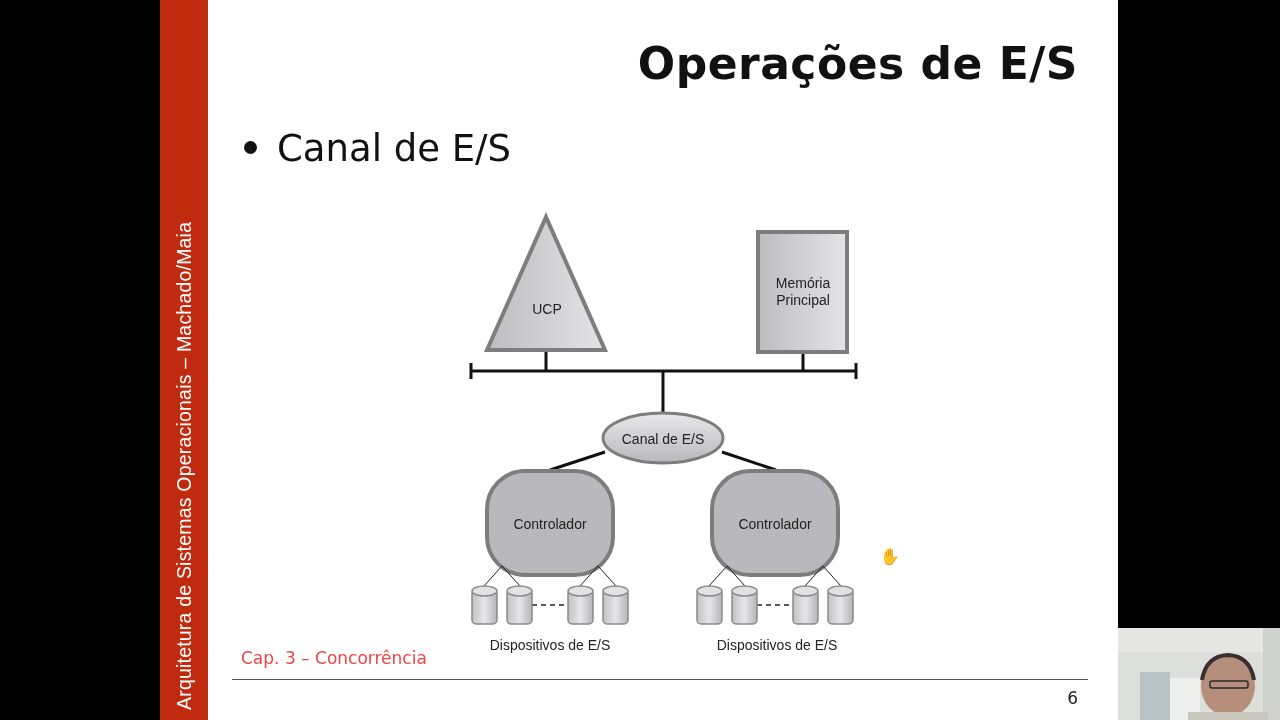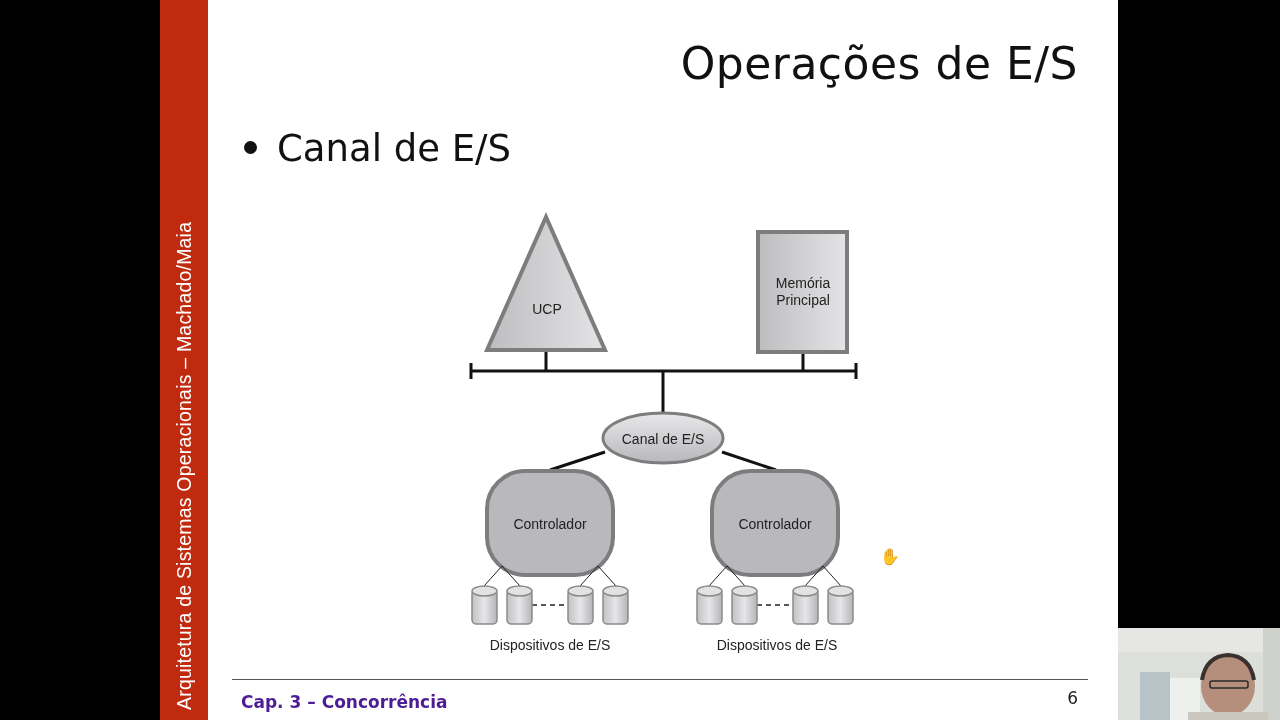--- a/index.html
+++ b/index.html
@@ -1,25 +1,25 @@
 <!DOCTYPE html>
 <html><head>
 <meta charset="utf-8">
 <style>
   html, body { margin:0; padding:0; }
   body { width:1280px; height:720px; background:#000; position:relative; overflow:hidden; font-family:"DejaVu Sans", sans-serif; }
   .slide { position:absolute; left:160px; top:0; width:958px; height:720px; background:#fff; }
   .sidebar { position:absolute; left:0; top:0; width:48px; height:720px; background:#c02a0e; }
   .sidebar-text { position:absolute; left:24px; top:710px; transform-origin:0 0; transform:rotate(-90deg) translateY(-50%); white-space:nowrap; color:#fff; font-family:"Liberation Sans", sans-serif; font-size:19.5px; letter-spacing:0.2px; }
-  .title { position:absolute; right:40px; top:38px; font-family:"DejaVu Sans", sans-serif; font-weight:normal; font-size:44px; color:#111; letter-spacing:0.5px; }
+  .title { position:absolute; right:40px; top:38px; font-family:"DejaVu Sans", sans-serif; font-weight:bold; font-size:44px; color:#111; letter-spacing:0.5px; }
   .bullet { position:absolute; left:84px; top:127px; font-family:"DejaVu Sans", sans-serif; font-size:37px; color:#111; }
   .bullet .dot { display:inline-block; width:13px; height:13px; border-radius:50%; background:#111; margin-right:20px; vertical-align:middle; position:relative; top:-3px; }
   .diagram { position:absolute; left:0; top:0; width:958px; height:720px; }
   .footer-line { position:absolute; left:72px; top:679px; width:856px; height:1px; background:#555; }
-  .footer-left { position:absolute; left:81px; top:692px; font-family:"DejaVu Sans", sans-serif; font-size:17px; color:#4c1d95;font-weight:bold; }
+  .footer-left { position:absolute; left:81px; top:648px; font-family:"DejaVu Sans", sans-serif; font-size:17px; color:#ef4444; }
   .footer-right { position:absolute; right:40px; top:688px; font-family:"DejaVu Sans", sans-serif; font-size:17px; color:#222; }
   .webcam { position:absolute; left:1118px; top:628px; width:162px; height:92px; overflow:hidden; background:#d8dcd6; }
   .cursor { position:absolute; left:880px; top:547px; font-size:16px; color:#111; }
 </style>
 </head>
 <body>
 
 <div class="slide">
   <div class="sidebar">
     <div class="sidebar-text">Arquitetura de Sistemas Operacionais – Machado/Maia</div>

